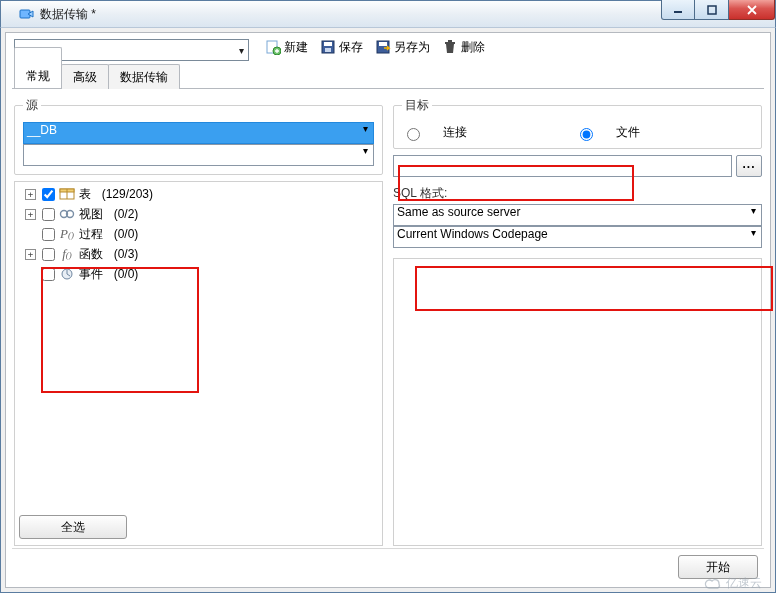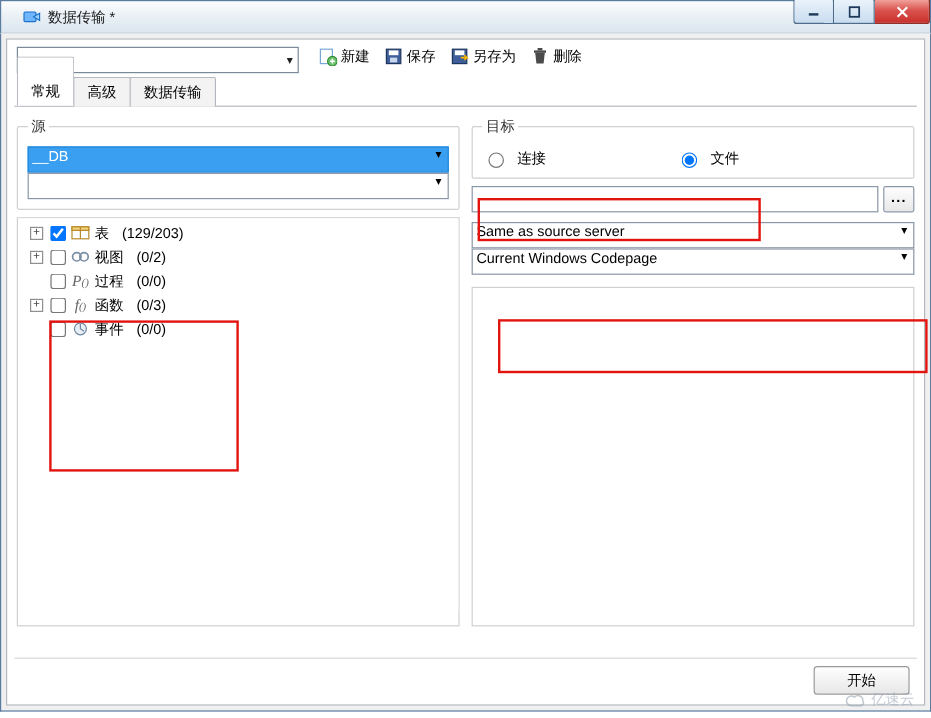--- a/index.html
+++ b/index.html
@@ -68,28 +68,28 @@
   .tree { flex:1; overflow:auto; padding:2px 4px; background:#fff;}
   .tree-row { display:flex; align-items:center; height:20px; gap:2px; padding-left:6px; white-space:nowrap;}
   .expander{ width:11px; height:11px; border:1px solid #8f8f8f; display:flex; align-items:center; justify-content:center; font-size:9px; line-height:1; color:#4a4a4a; margin-right:2px; font-family:Consolas,monospace;}
   .expander.blank{ border:none;}
   input.chk{ width:13px; height:13px; margin:0 2px; }
   .tree-ico { width:16px; height:16px; display:inline-flex; align-items:center; justify-content:center; margin-right:2px;}
   .tree-btns { padding:6px 4px; display:flex; gap:10px;}
   .btn { height:24px; min-width:108px; border:1px solid #999; border-radius:3px; background:linear-gradient(#fefefe,#e7e7e7); cursor:default; display:flex; align-items:center; justify-content:center;}
   
   .target-row { display:flex; align-items:center; gap:18px; height:20px;}
-  .radio-wrap { display:flex; align-items:center; gap:8px;}
+  .radio-wrap { display:flex; align-items:flex-end; gap:20px;}
   
   .hl { position:absolute; border:2px solid #e3140f; pointer-events:none; z-index:50;}
   .hl1 { left:397px; top:137px; width:236px; height:36px;}
   .hl2 { left:40px; top:239px; width:158px; height:126px;}
   .hl3 { left:414px; top:238px; width:358px; height:45px;}
   
-  .footer { border-top:1px solid #d8d8d8; padding:6px 6px 2px; display:flex; justify-content:flex-end; gap:8px;margin-top:24px;}
+  .footer { border-top:1px solid #d8d8d8; padding:6px 6px 2px; display:flex; justify-content:flex-end; gap:8px;}
   .right-file-row{ display:flex; gap:4px; align-items:center;}
   .browse-btn{ width:26px; height:22px; border:1px solid #8a97a6; border-radius:2px; background:linear-gradient(#fefefe,#e8e8e8); display:flex; align-items:center; justify-content:center;}
   .dots{ letter-spacing:1px; font-weight:bold; position:relative; top:-2px;}
   .logo-cloud{ position:absolute; right:14px; bottom:6px; opacity:.6; display:flex; align-items:center; gap:3px; color:#9aa6b2; font-size:12px; z-index:60;}
   .fo-italic{ font-family:"Times New Roman",serif; font-style:italic; font-size:13px; color:#666;}
 </style>
 </head>
 <body>
 
 <div class="titlebar">
@@ -242,20 +242,21 @@
                   <svg width="16" height="14">
                     <circle cx="8" cy="7" r="5" fill="#e8eef5" stroke="#6f86a0"></circle>
                     <path d="M8 3v4l3 2" stroke="#6f86a0" fill="none"></path>
                   </svg>
                 </span>
               <span>事件</span>&nbsp;&nbsp;
               <span>(0/0)</span>
             </div>
           </div>
           <div class="tree-btns">
+            <div class="btn">全选</div>
           </div>
         </div>
       </div>
 
       <div class="panel">
         <fieldset class="grp" style="padding-bottom:6px">
           <legend>目标</legend>
           <div class="target-row">
             <label class="radio-wrap">
               <input type="radio" name="tgt" style="">
@@ -270,20 +271,21 @@
 
         <div class="right-file-row" style="margin-bottom:8px">
           <div class="input" style="flex:1">
             <span></span>
           </div>
           <div class="browse-btn">
               <span class="dots">...</span>
             </div>
         </div>
 
+        <span class="lbl">SQL 格式:</span>
         <div class="select">
           <span>Same as source server</span>
           <span class="arrow">▾</span>
         </div>
 
         <div class="select">
           <span>Current Windows Codepage</span>
           <span class="arrow">▾</span>
         </div>
 

